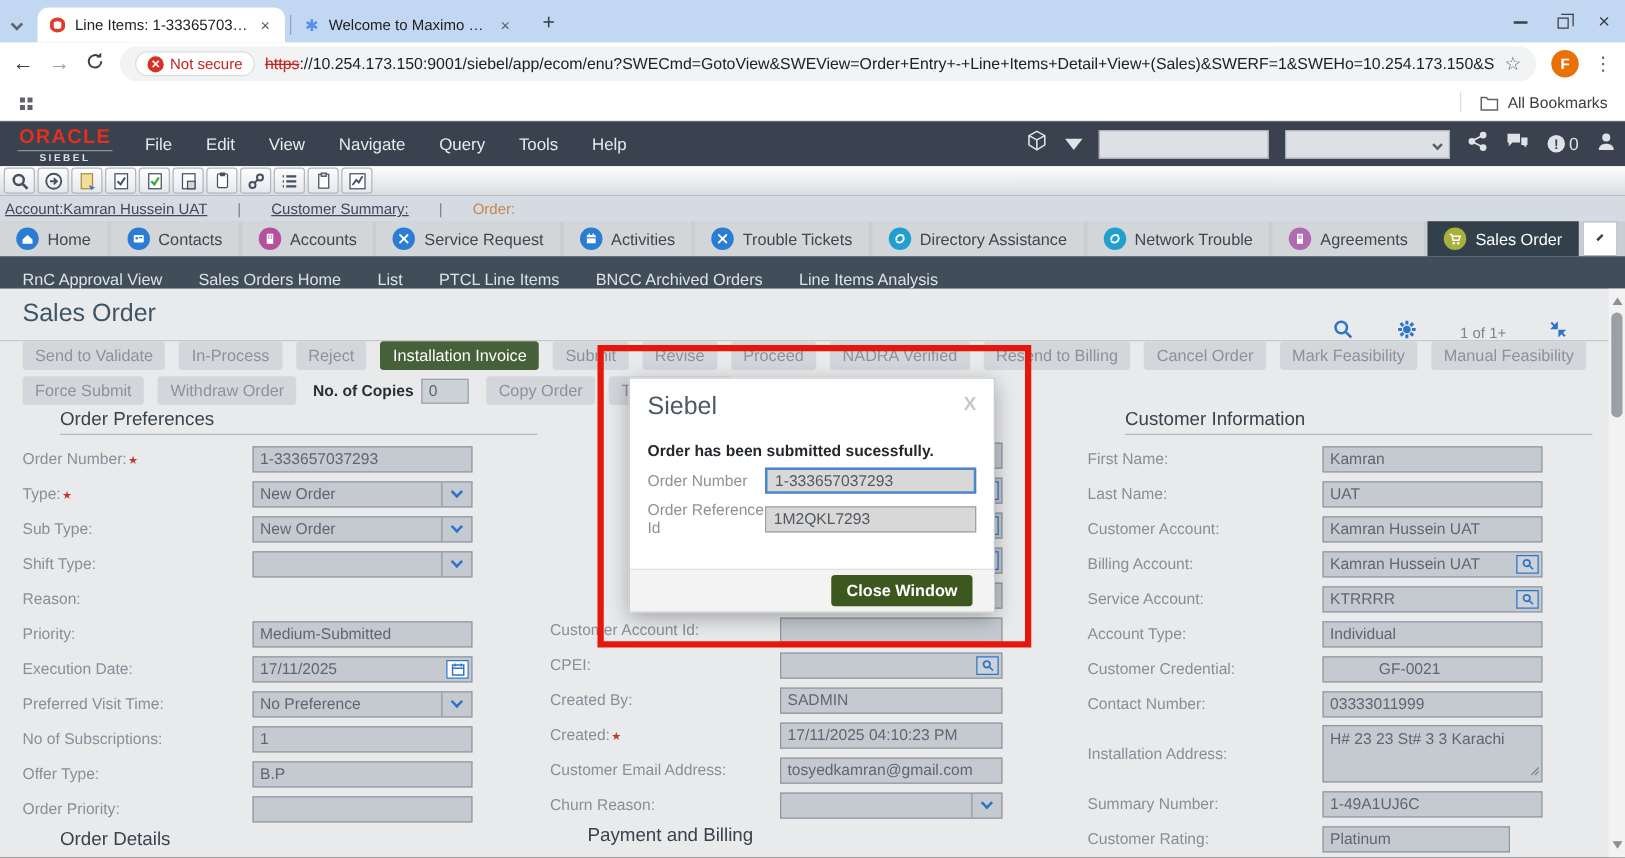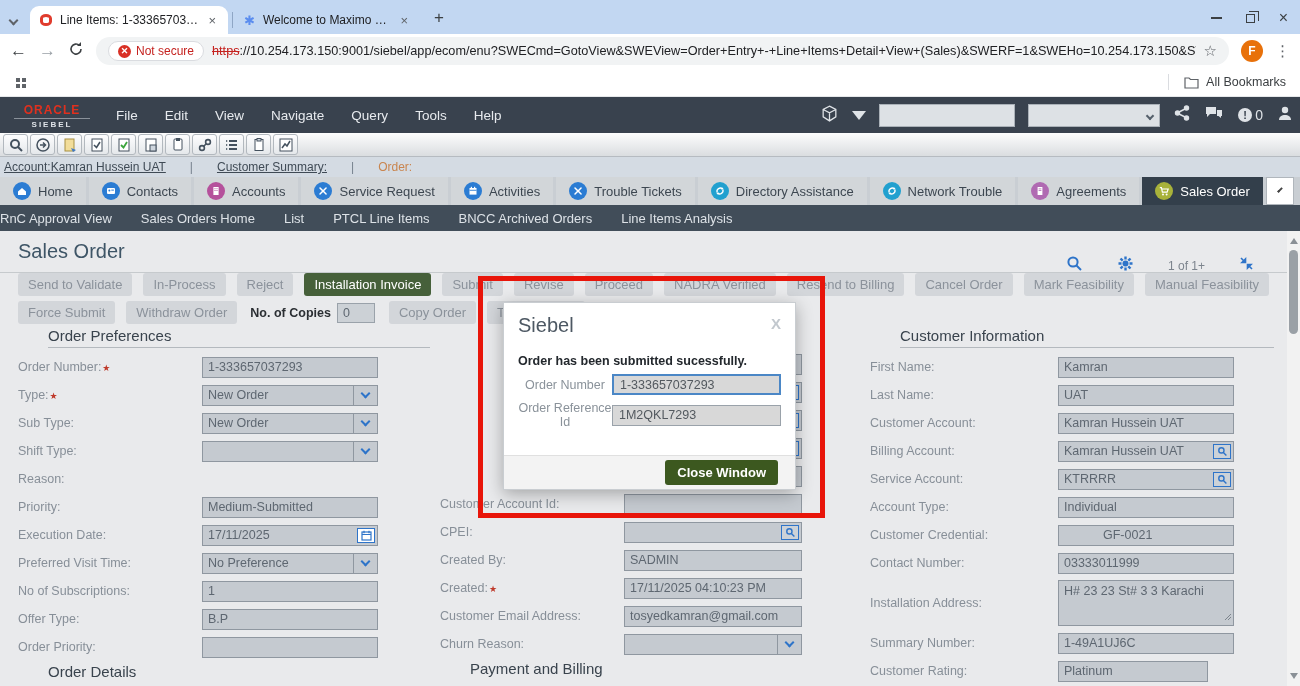--- a/index.html
+++ b/index.html
@@ -51,21 +51,21 @@
   .bookmarks{position:absolute;top:68px;left:0;right:0;height:29px;background:#fff;
     border-bottom:1px solid #e6e8ea;display:flex;align-items:center;padding:0 14px;}
   .appsgrid{width:4px;height:4px;background:#5f6368;box-shadow:6px 0 #5f6368,0 6px #5f6368,6px 6px #5f6368;margin:0 0 4px 2px;}
   .allbk{margin-left:auto;display:flex;align-items:center;gap:7px;font-size:12.5px;color:#3c4043;}
   .allbk:before{content:"";width:1px;height:16px;background:#dadce0;margin-right:8px;display:block;}
 
   
   .sheader{position:absolute;top:97px;left:0;right:0;height:36px;background:#39424e;
     display:flex;align-items:center;color:#e7eaee;}
   .brand{width:104px;text-align:center;line-height:1;padding-top:2px;}
-  .brand .o{color:#e0301e;font-weight:bold;font-size:12px;letter-spacing:1px;}
+  .brand .o{color:#e0301e;font-weight:bold;font-size:16px;letter-spacing:1px;}
   .brand .bar{height:1px;background:#8a919a;margin:2px 14px 2px;}
   .brand .s{font-size:8px;letter-spacing:2px;color:#dfe3e8;font-weight:bold;}
   .menus{display:flex;gap:27px;margin-left:12px;font-size:13.5px;}
   .hright{position:absolute;right:6px;top:0;height:36px;display:flex;align-items:center;gap:13px;}
   .hbox{height:23px;background:#dde1e5;border:1px solid #aab1b8;}
   .hsel{position:relative;}
   .hsel .sc{position:absolute;right:6px;top:8px;width:6px;height:6px;border-right:2px solid #55606c;
     border-bottom:2px solid #55606c;transform:rotate(45deg);}
   .tridown{width:0;height:0;border-left:7px solid transparent;border-right:7px solid transparent;
     border-top:9px solid #dfe3e7;}
@@ -90,21 +90,21 @@
     display:flex;gap:3px;}
   .ntab{display:flex;align-items:center;gap:7px;padding:0 13px;background:#d2d6d9;
     font-size:13px;color:#3d4751;white-space:nowrap;}
   .ntab.active{background:#333f4b;color:#fff;}
   .ncirc{width:18px;height:18px;border-radius:50%;display:flex;align-items:center;justify-content:center;flex:none;}
   .ncaret{width:22px;background:#fff;border:1px solid #b0b6bc;display:flex;align-items:center;justify-content:center;}
   .ncaret .c{width:6px;height:6px;border-right:2px solid #444;border-bottom:2px solid #444;transform:rotate(45deg);margin-top:-3px;}
 
   
   .subtabs{position:absolute;top:205px;left:0;right:0;height:26px;background:#414d59;
-    display:flex;align-items:center;gap:29px;font-size:13px;color:#dde2e7;}
+    display:flex;align-items:flex-end;gap:29px;padding-left:18px;font-size:13px;color:#dde2e7;}
   .stab{position:relative;}
   .stab.active:after{content:"";position:absolute;top:calc(100% + 3px);left:50%;margin-left:-6px;
     border-left:6px solid transparent;border-right:6px solid transparent;border-top:6px solid #414d59;}
 
   
   .content{position:absolute;top:231px;left:0;right:0;bottom:0;background:#e9eaec;}
   .titlerow{position:absolute;top:0;left:0;right:0;height:42px;border-bottom:1px solid #c6cacd;}
   .ptitle{position:absolute;left:18px;top:9px;font-size:20px;color:#3e5566;}
   .trght{position:absolute;right:46px;top:24px;display:flex;align-items:center;gap:34px;}
   .reccount{font-size:12px;color:#7c848d;}
@@ -143,21 +143,21 @@
   .redrect{position:absolute;left:478px;top:276px;width:347px;height:242px;
     border:5px solid #e8150a;z-index:40;pointer-events:none;}
 
   
   .modal{position:absolute;left:503px;top:302px;width:293px;height:188px;background:#fff;
     border:1px solid #c9cdd1;box-shadow:0 4px 16px rgba(0,0,0,.3);z-index:50;}
   .mtitle{font-size:20px;color:#4d5863;padding:11px 14px 0;}
   .mclose{position:absolute;right:14px;top:12px;color:#c2c8ce;font-size:15px;font-weight:bold;}
   .mmsg{font-size:12.5px;font-weight:bold;color:#23282d;padding:17px 14px 6px;}
   .mrow{display:flex;align-items:center;padding:0 14px;margin-bottom:6px;}
-  .mlabel{width:94px;font-size:12.5px;color:#8a929a;flex:none;text-align:center;}
+  .mlabel{width:94px;font-size:12.5px;color:#8a929a;flex:none;}
   .minput{height:21px;background:#d8d8d8;display:flex;align-items:center;padding-left:6px;
     font-size:12.5px;color:#53595f;flex:1;}
   .minput.focus{border:2px solid #4b87c6;}
   .minput.plain{border:1px solid #9aa2aa;}
   .mfoot{position:absolute;left:0;right:0;bottom:0;height:34px;background:#f3f3f3;
     border-top:1px solid #e0e0e0;display:flex;align-items:center;justify-content:flex-end;padding-right:17px;}
   .mbtn{background:#3c581f;color:#fff;font-size:13px;font-weight:bold;padding:5px 12px;border-radius:3px;}
 
   
   .vscroll{position:absolute;right:0;top:0;bottom:0;width:13px;background:#f2f2f2;}

